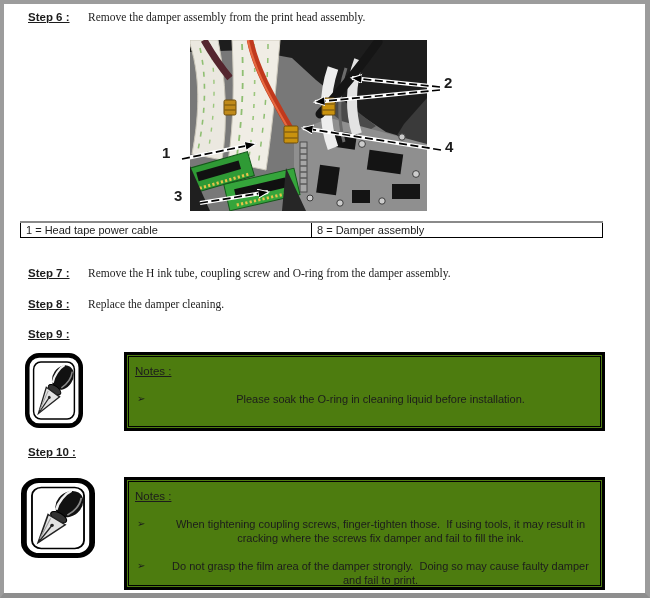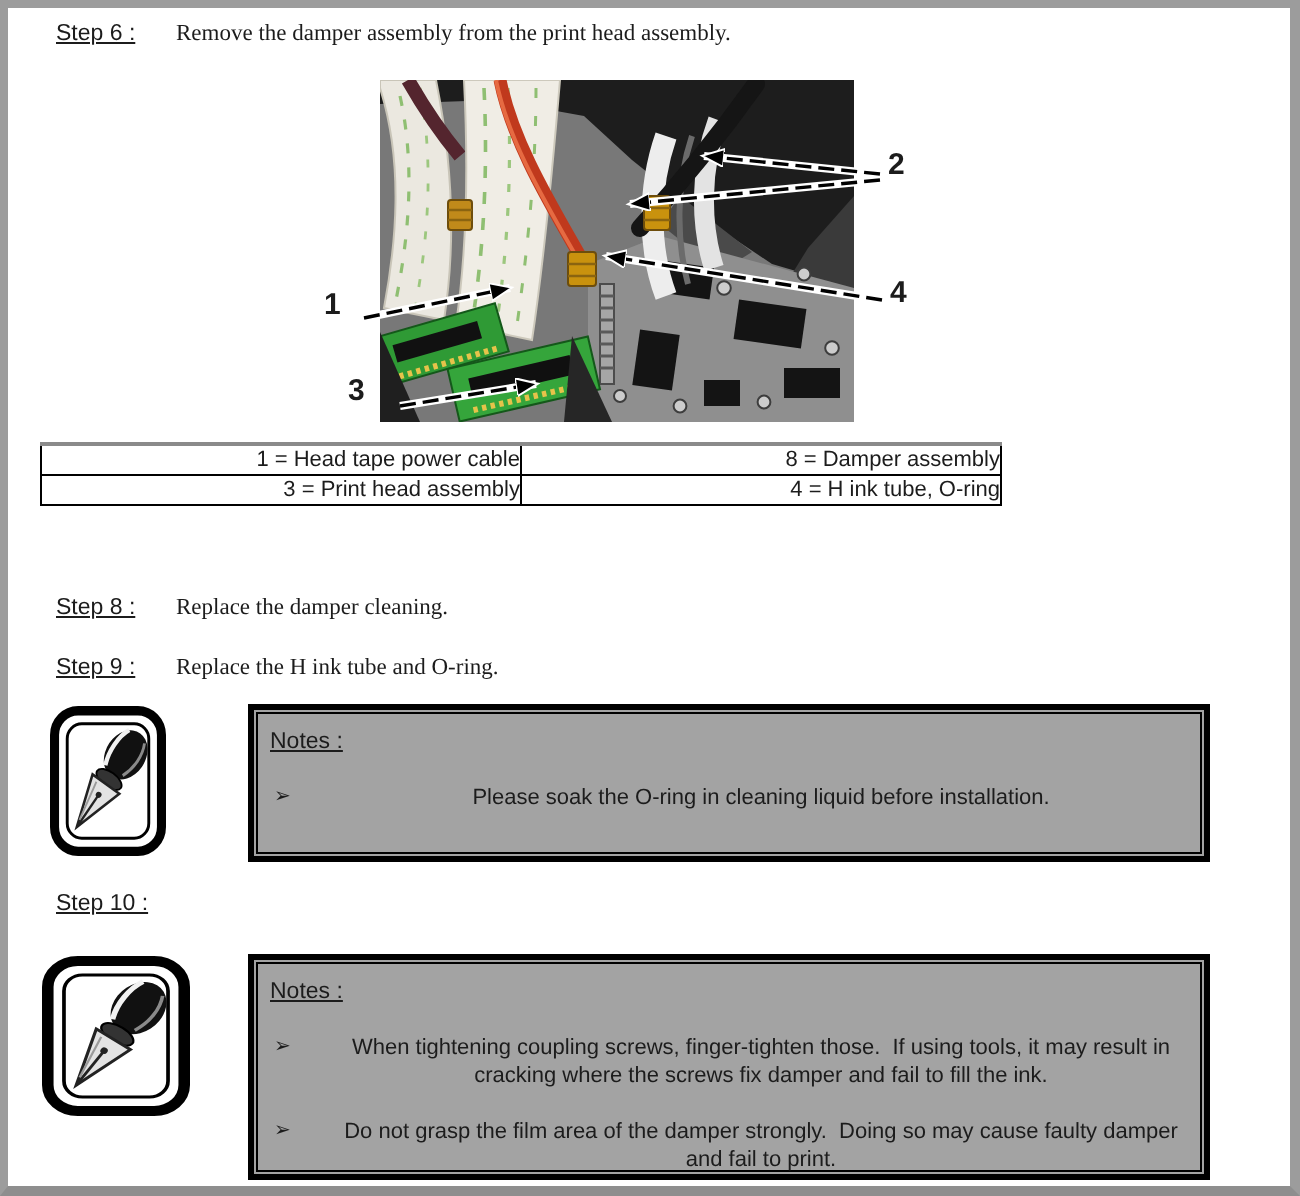--- a/index.html
+++ b/index.html
@@ -3,42 +3,42 @@
 <meta charset="utf-8">
 <style>
   html,body{margin:0;padding:0;background:#fff;}
   .page{
     position:relative;width:650px;height:598px;background:#ffffff;
     font-family:"Liberation Sans",sans-serif;color:#1c1c1c;overflow:hidden;
     box-sizing:border-box;
   }
   .frame{position:absolute;inset:0;border:4px solid #9c9c9c;border-bottom:5px solid #8e8e8e;border-right:5px solid #9c9c9c;pointer-events:none;z-index:50;}
   .step{position:absolute;left:28px;display:flex;line-height:14px;font-size:11.5px;}
-  .step-label{font-weight:normal;text-decoration:underline;white-space:nowrap;margin-right:12px;min-width:48px;}
+  .step-label{font-weight:bold;text-decoration:underline;white-space:nowrap;margin-right:12px;min-width:48px;}
   .step-text{white-space:nowrap;font-family:Liberation Serif, serif;}
   #step6{top:10px}
   #step7{top:266px}
   #step8{top:297px}
   #step9{top:327px}
   #step10{top:445px}
   
   .figure{position:absolute;left:152px;top:38px;width:318px;height:177px;}
   .photo{position:absolute;left:38px;top:2px;width:237px;height:171px;}
   .overlay{position:absolute;left:0;top:0;width:318px;height:177px;}
   .callout{position:absolute;font-weight:bold;font-size:15px;line-height:15px;}
   #c1{left:10px;top:107px}
   #c2{left:292px;top:37px}
   #c3{left:22px;top:150px}
   #c4{left:293px;top:101px}
   
-  .legend{position:absolute;left:20px;top:221px;width:481px;border-collapse:collapse;table-layout:fixed;text-align:right;}
+  .legend{position:absolute;left:20px;top:221px;width:583px;border-collapse:collapse;table-layout:fixed;}
   .legend td{border:1px solid #000;font-size:11px;height:14px;padding:0 0 0 5px;overflow:hidden;white-space:nowrap;}
   .legend tr:first-child td{border-top:2px solid #8a8a8a;}
   
-  .notesbox{position:absolute;left:124px;width:481px;border:3px solid #000;background:#a3a3a3;box-sizing:border-box;}
+  .notesbox{position:absolute;left:124px;width:481px;border:3px solid #000;background:#4d7c0f;box-sizing:border-box;}
   #notes1{top:352px;height:79px;}
   #notes2{top:477px;height:113px;}
   .notes-inner{position:absolute;inset:1px;border:1px solid #000;pointer-events:none;}
   .notes-content{position:relative;padding:6px 8px 0 8px;}
   .notes-heading{font-size:11.5px;text-decoration:underline;}
   .bullet-row{display:flex;margin-top:13px;margin-left:2px;}
   .bullet-row + .bullet-row{margin-top:14px;}
   .bullet{flex:none;width:30px;font-size:10px;font-family:"DejaVu Sans",sans-serif;padding-top:1px;}
   .bullet-text{width:446px;font-size:11px;line-height:14px;text-align:center;}
   
@@ -155,34 +155,33 @@
     <span class="callout" id="c3">3</span>
     <span class="callout" id="c4">4</span>
   </div>
 
   <table class="legend">
     <tbody>
         <tr>
       <td>1 = Head tape power cable</td>
       <td>8 = Damper assembly</td>
     </tr>
-    <tr>
-      <td>3 = Print head assembly</td>
-      <td>4 = H ink tube, O-ring</td>
-    </tr>
   </tbody>
     </table>
 
+  <div class="step" id="step7">
+    <span class="step-label">Step 7 :</span>
+    <span class="step-text">Remove the H ink tube, coupling screw and O-ring from the damper assembly.</span>
+  </div>
   <div class="step" id="step8">
     <span class="step-label">Step 8 :</span>
     <span class="step-text">Replace the damper cleaning.</span>
   </div>
   <div class="step" id="step9">
     <span class="step-label">Step 9 :</span>
-    <span class="step-text">Replace the H ink tube and O-ring.</span>
   </div>
 
   <svg class="pen" id="pen1" viewBox="0 0 64 80" preserveAspectRatio="none">
     <g id="penart">
       <rect x="2.5" y="2.5" width="59" height="75" rx="13" fill="#ffffff" stroke="#000000" stroke-width="5"></rect>
       <rect x="9.5" y="9.5" width="45" height="61" rx="8" fill="none" stroke="#000000" stroke-width="1.6"></rect>
       <g transform="rotate(35 32 40)">
         <ellipse cx="32" cy="23" rx="11" ry="14" fill="#111111"></ellipse>
         <path d="M26,11 C23,17 23,27 26,34" stroke="#f2f2f2" stroke-width="2.4" fill="none"></path>
         <path d="M37,12 C40,18 40,26 37,33" stroke="#8a8a8a" stroke-width="1.6" fill="none"></path>

